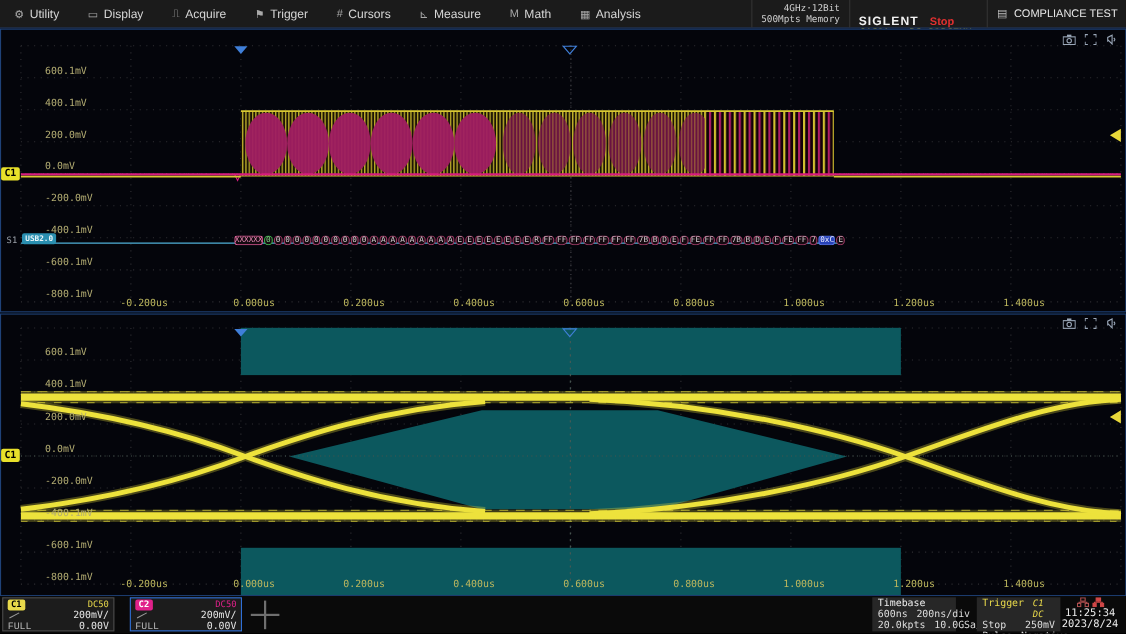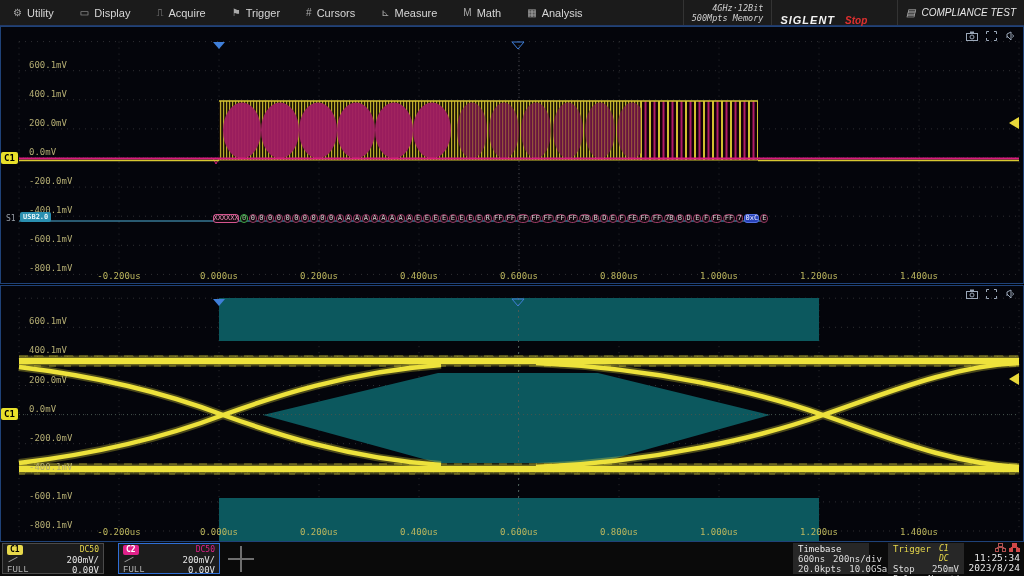--- a/index.html
+++ b/index.html
@@ -7,34 +7,34 @@
           font-family:"Liberation Sans",sans-serif;-webkit-font-smoothing:antialiased;}
   
   .menubar{position:absolute;left:0;top:0;width:1024px;height:25px;background:#1b1b1b;
            border-bottom:1px solid #233a66;display:flex;align-items:center;color:#d6d6d6;font-size:11px;}
   .menu-items{display:flex;align-items:center;height:100%;}
   .menu-item{display:flex;align-items:center;gap:5px;padding:0 13px;height:100%;cursor:default;}
   .menu-item .mi{color:#a9a9a9;font-size:10px;}
   .mb-right{margin-left:auto;display:flex;align-items:center;height:100%;}
   .mb-block{display:flex;flex-direction:column;justify-content:center;align-items:flex-end;
             padding:0 8px;height:100%;border-left:1px solid #333;font-size:8.5px;color:#cfcfcf;line-height:10px;
-            font-family:"DejaVu Sans Mono",monospace;font-style:italic;}
+            font-family:"DejaVu Sans Mono",monospace;}
   .mb-sig{align-items:flex-start;}
   .sig-row{display:flex;gap:10px;align-items:baseline;margin-top:25px;}
   .brand{color:#f2f2f2;font-weight:bold;font-size:11px;letter-spacing:1px;font-family:"Liberation Sans",sans-serif;}
   .runstate{color:#e03030;font-weight:bold;font-size:10px;font-family:"Liberation Sans",sans-serif;}
   .freq{color:#f0e43c;font-size:9.5px;}
   .mb-comp{flex-direction:row;align-items:center;gap:6px;font-size:10px;color:#e8e8e8;font-family:"Liberation Sans",sans-serif;}
   .comp-icon{color:#bdbdbd;font-size:10px;}
   
   .panel{position:absolute;left:0;width:1024px;background:#04050b;border:1px solid #1f4278;box-sizing:border-box;}
   .panel-top{top:26px;height:258px;}
   .panel-bottom{top:285px;height:257px;}
   .panel svg{position:absolute;left:0;top:0;}
-  .axis-label{position:absolute;color:#b3ac72;font:9px "DejaVu Sans Mono",monospace;white-space:nowrap;}
+  .axis-label{position:absolute;color:#b3ac72;font:9px "DejaVu Sans Mono",monospace;white-space:nowrap;margin-left:12px;}
   .x-label{transform:translateX(-50%);color:#bdb75e;}
   .ch-badge{position:absolute;left:0;background:#e8e02a;color:#000;font:bold 9px "DejaVu Sans Mono",monospace;
             padding:1px 3px;border-radius:2px;}
   .bus-label{position:absolute;color:#9aa0a8;font:8px "DejaVu Sans Mono",monospace;}
   .bus-badge{position:absolute;background:#2a8fb0;color:#eaf6fa;font:bold 7px "DejaVu Sans Mono",monospace;
              padding:1px 3px;border-radius:2px;}
   .tok-row{position:absolute;display:flex;align-items:center;white-space:nowrap;overflow:hidden;}
   .tok{height:9px;min-width:7px;padding:0 1px;margin-right:1px;border:1px solid #9c3a64;border-radius:6px;
        color:#d8cfd4;font:7px "DejaVu Sans Mono",monospace;display:inline-flex;align-items:center;
        justify-content:center;background:#140a10;box-sizing:border-box;line-height:9px;}
@@ -61,21 +61,21 @@
   .addbtn::before{left:12px;top:0;width:2px;height:26px;}
   .addbtn::after{left:0;top:12px;width:26px;height:2px;}
   .infobox{position:absolute;top:1px;height:31px;background:#272727;box-sizing:border-box;
            padding:1px 5px;font-size:9px;line-height:10px;}
   .infobox .hdr{color:#ededed;}
   .infobox .r{display:flex;justify-content:space-between;gap:8px;}
   .tb-hdr-row{display:flex;justify-content:space-between;}
   .trig-hdr{color:#e8d94b;}
   .trig-src{color:#e8d94b;font-size:8px;font-style:italic;}
   .dtbox{position:absolute;top:1px;right:2px;width:58px;height:31px;font-size:9.5px;color:#eaeaea;
-         display:flex;flex-direction:column;align-items:flex-end;line-height:10px;padding-right:2px;}
+         display:flex;flex-direction:column;align-items:center;line-height:10px;padding-right:2px;}
   .net-icons{display:flex;gap:3px;height:9px;margin-bottom:1px;}
 </style>
 </head>
 <body>
 
 <div class="screen">
 
   <header class="menubar">
     <div class="menu-items" id="menu-items">
         <div class="menu-item">

